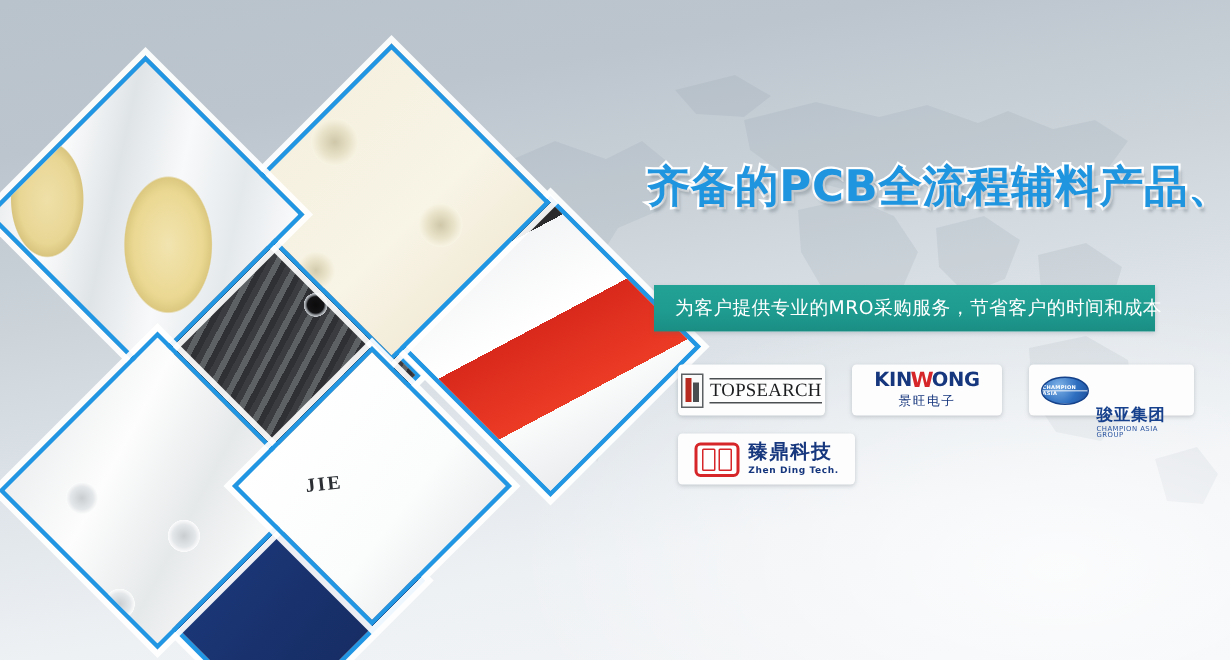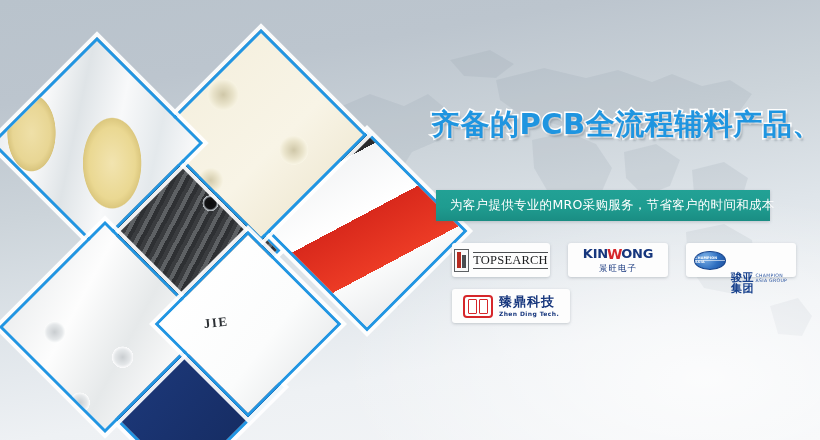--- a/index.html
+++ b/index.html
@@ -174,21 +174,21 @@
     border:1px solid #14418a;position:relative;overflow:hidden;
     display:flex;align-items:center;justify-content:center;
   }
   .ca-globe::before{
     content:"";position:absolute;left:0;top:50%;width:100%;height:1px;background:rgba(255,255,255,.6);
   }
   .ca-globe span{
     position:relative;font-size:3.4px;color:#fff;font-weight:bold;letter-spacing:.2px;
     font-family:"DejaVu Sans","Liberation Sans",sans-serif;
   }
-  .ca-txt{display:flex;flex-direction:row;line-height:1;margin-top:45px;}
+  .ca-txt{display:flex;flex-direction:column;line-height:1;margin-top:45px;}
   .ca-cn{font-size:11px;font-weight:bold;color:#18418d;letter-spacing:.5px;
     font-family:"DejaVu Sans","Liberation Sans",sans-serif;}
   .ca-en{font-size:4.6px;color:#2a54a0;margin-top:2.5px;letter-spacing:.3px;
     font-family:"DejaVu Sans","Liberation Sans",sans-serif;}
   
   .zd{display:flex;align-items:flex-start;gap:6px;}
   .zd-mark{
     width:26px;height:19px;border:2px solid #d6262a;border-radius:4px;flex:none;
     position:relative;background:#fff;
   }

